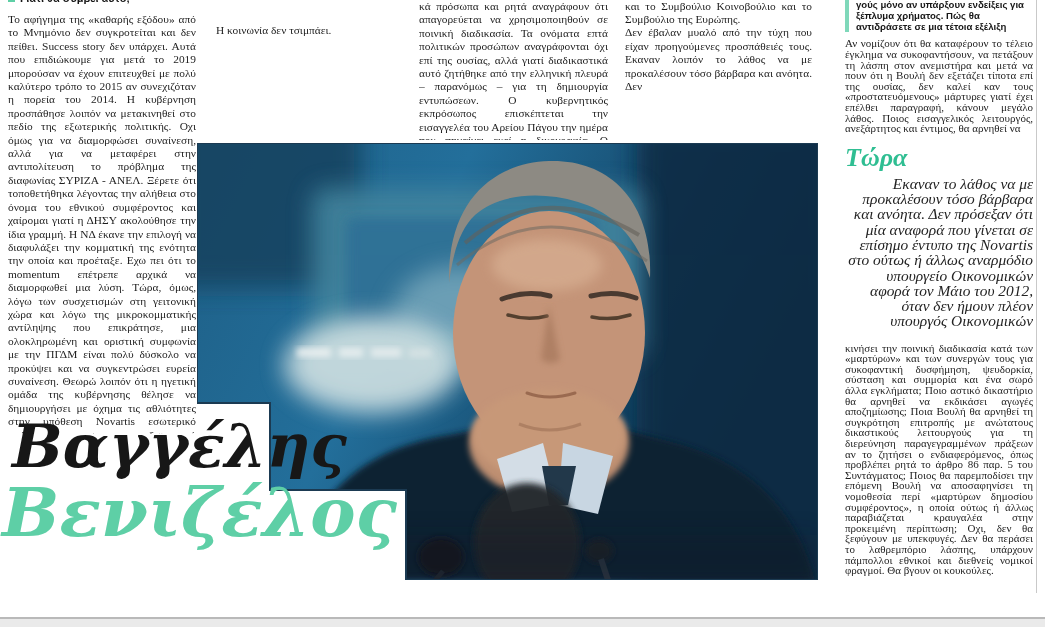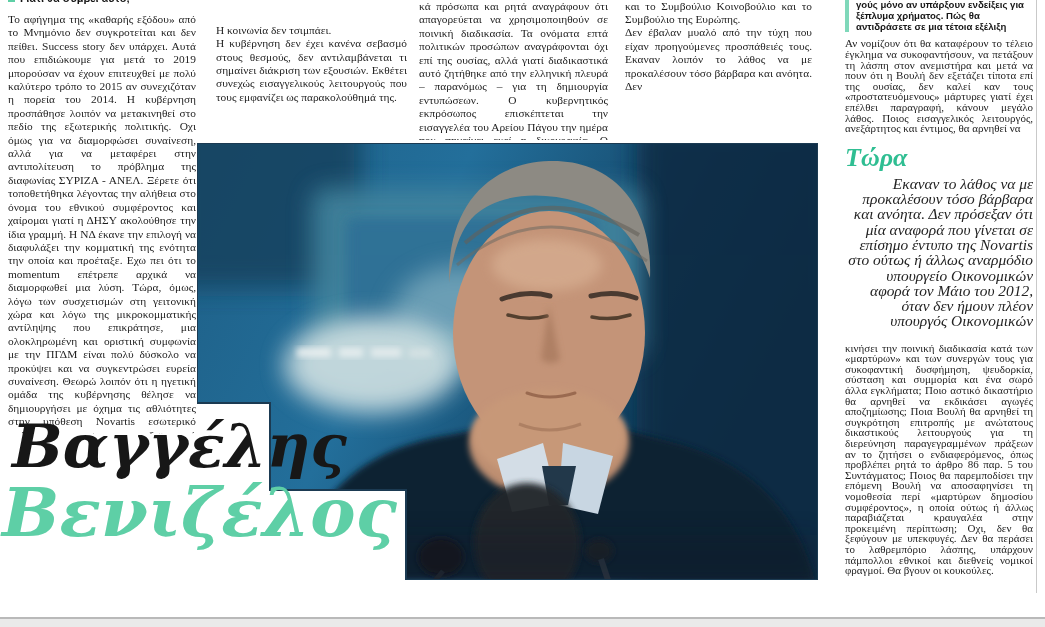--- a/index.html
+++ b/index.html
@@ -46,21 +46,20 @@
     <div class="kicker-clip">
       <div class="kicker">
         <span class="bullet"></span><span>Γιατί θα συμβεί αυτό;</span>
       </div>
     </div>
     <div class="body">Το αφήγημα της «καθαρής εξόδου» από το Μνημόνιο δεν συγκροτείται και δεν πείθει. Success story δεν υπάρχει. Αυτά που επιδιώκουμε για μετά το 2019 μπορούσαν να έχουν επιτευχθεί με πολύ καλύτερο τρόπο το 2015 αν συνεχιζόταν η πορεία του 2014. Η κυβέρνηση προσπάθησε λοιπόν να μετακινηθεί στο πεδίο της εξωτερικής πολιτικής. Οχι όμως για να διαμορφώσει συναίνεση, αλλά για να μεταφέρει στην αντιπολίτευση το πρόβλημα της διαφωνίας ΣΥΡΙΖΑ - ΑΝΕΛ. Ξέρετε ότι τοποθετήθηκα λέγοντας την αλήθεια στο όνομα του εθνικού συμφέροντος και χαίρομαι γιατί η ΔΗΣΥ ακολούθησε την ίδια γραμμή. Η ΝΔ έκανε την επιλογή να διαφυλάξει την κομματική της ενότητα την οποία και προέταξε. Εχω πει ότι το momentum επέτρεπε αρχικά να διαμορφωθεί μια λύση. Τώρα, όμως, λόγω των συσχετισμών στη γειτονική χώρα και λόγω της μικροκομματικής αντίληψης που επικράτησε, μια ολοκληρωμένη και οριστική συμφωνία με την ΠΓΔΜ είναι πολύ δύσκολο να προκύψει και να συγκεντρώσει ευρεία συναίνεση. Θεωρώ λοιπόν ότι η ηγετική ομάδα της κυβέρνησης θέλησε να δημιουργήσει με όχημα τις αθλιότητες στην υπόθεση Novartis εσωτερικό πρόβλημα στην αξιωματική αντιπολίτευση. Παράλληλα δε να στοχεύσει στον μεσαίο χώρο πρόσωπα που δεν θα φλερτάρουν ποτέ με την ιδέα της συνεργασίας με τον ΣΥΡΙΖΑ ώστε να υποκατασταθούν οι ΑΝΕΛ. Το σχέδιο αυτό ήταν εκ γενετής γελοίο. Βρίσκουν απέναντί τους όλους εκείνους</div>
   </div>
 
   <div class="col" id="col2">
     <div class="lead">Η κοινωνία δεν τσιμπάει.</div>
-    <div class="body">Η κυβέρνηση δεν έχει κανένα σεβασμό στους θεσμούς, δεν αντιλαμβάνεται τι σημαίνει διάκριση των εξουσιών. Εκθέτει συνεχώς εισαγγελικούς λειτουργούς που τους εμφανίζει ως παρακολούθημά της.</div>
   </div>
 
   <div class="col" id="col3">
     <div class="body">κά πρόσωπα και ρητά αναγράφουν ότι απαγορεύεται να χρησιμοποιηθούν σε ποινική διαδικασία. Τα ονόματα επτά πολιτικών προσώπων αναγράφονται όχι επί της ουσίας, αλλά γιατί διαδικαστικά αυτό ζητήθηκε από την ελληνική πλευρά – παρανόμως – για τη δημιουργία εντυπώσεων. Ο κυβερνητικός εκπρόσωπος επισκέπτεται την εισαγγελέα του Αρείου Πάγου την ημέρα που πηγαίνει εκεί η δικογραφία. Ο υπουργός και ο αναπληρωτής υπουργός Δικαιοσύνης</div>
   </div>
 
   <div class="col" id="col4">
     <div class="lead">και το Συμβούλιο Κοινοβούλιο και το Συμβούλιο της Ευρώπης.</div>
     <div class="body">Δεν έβαλαν μυαλό από την τύχη που είχαν προηγούμενες προσπάθειές τους. Εκαναν λοιπόν το λάθος να με προκαλέσουν τόσο βάρβαρα και ανόητα. Δεν</div>
   </div>

